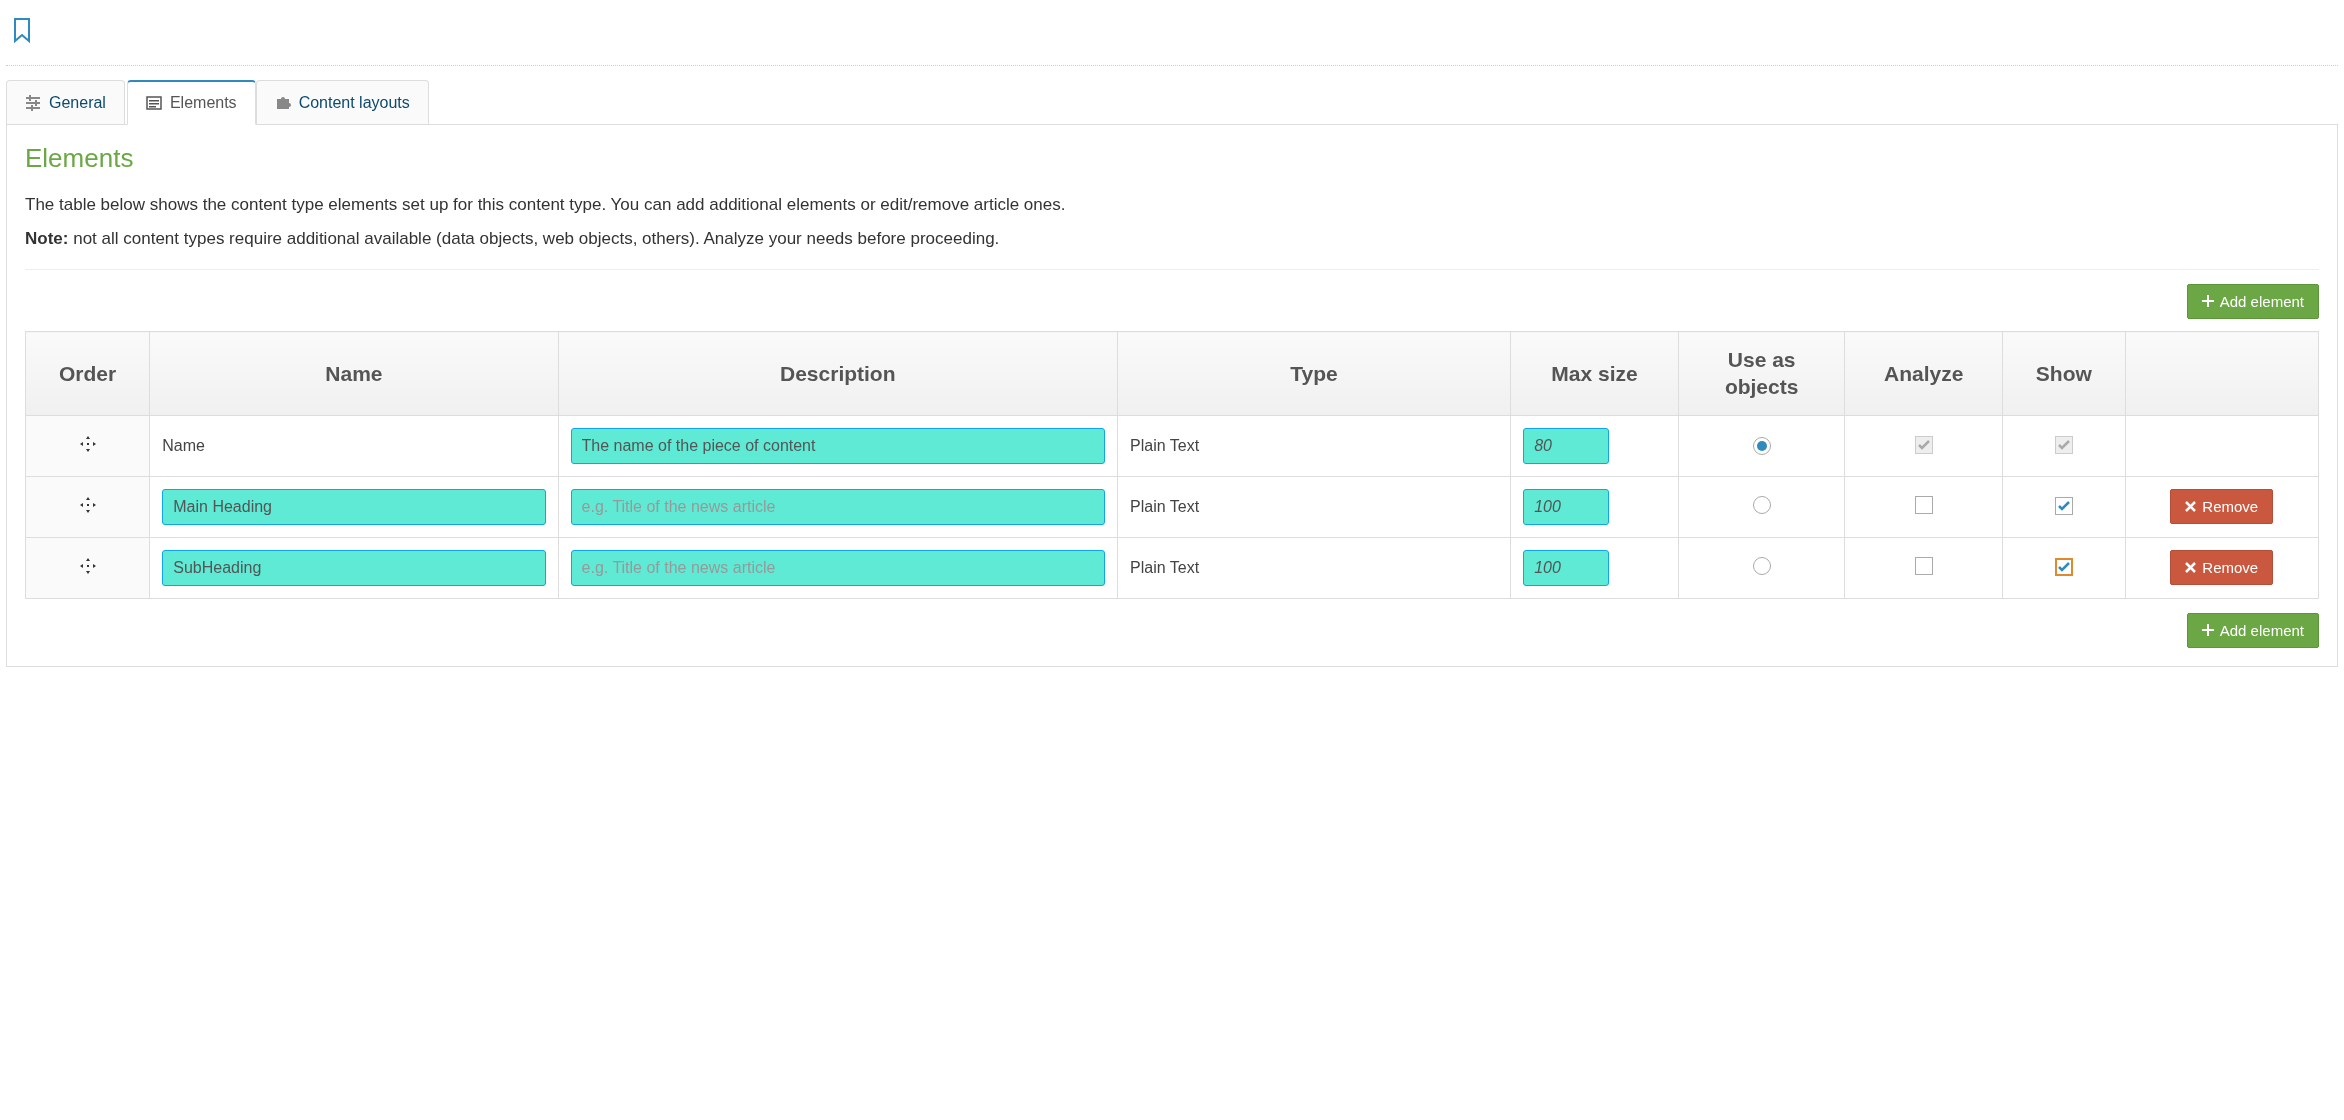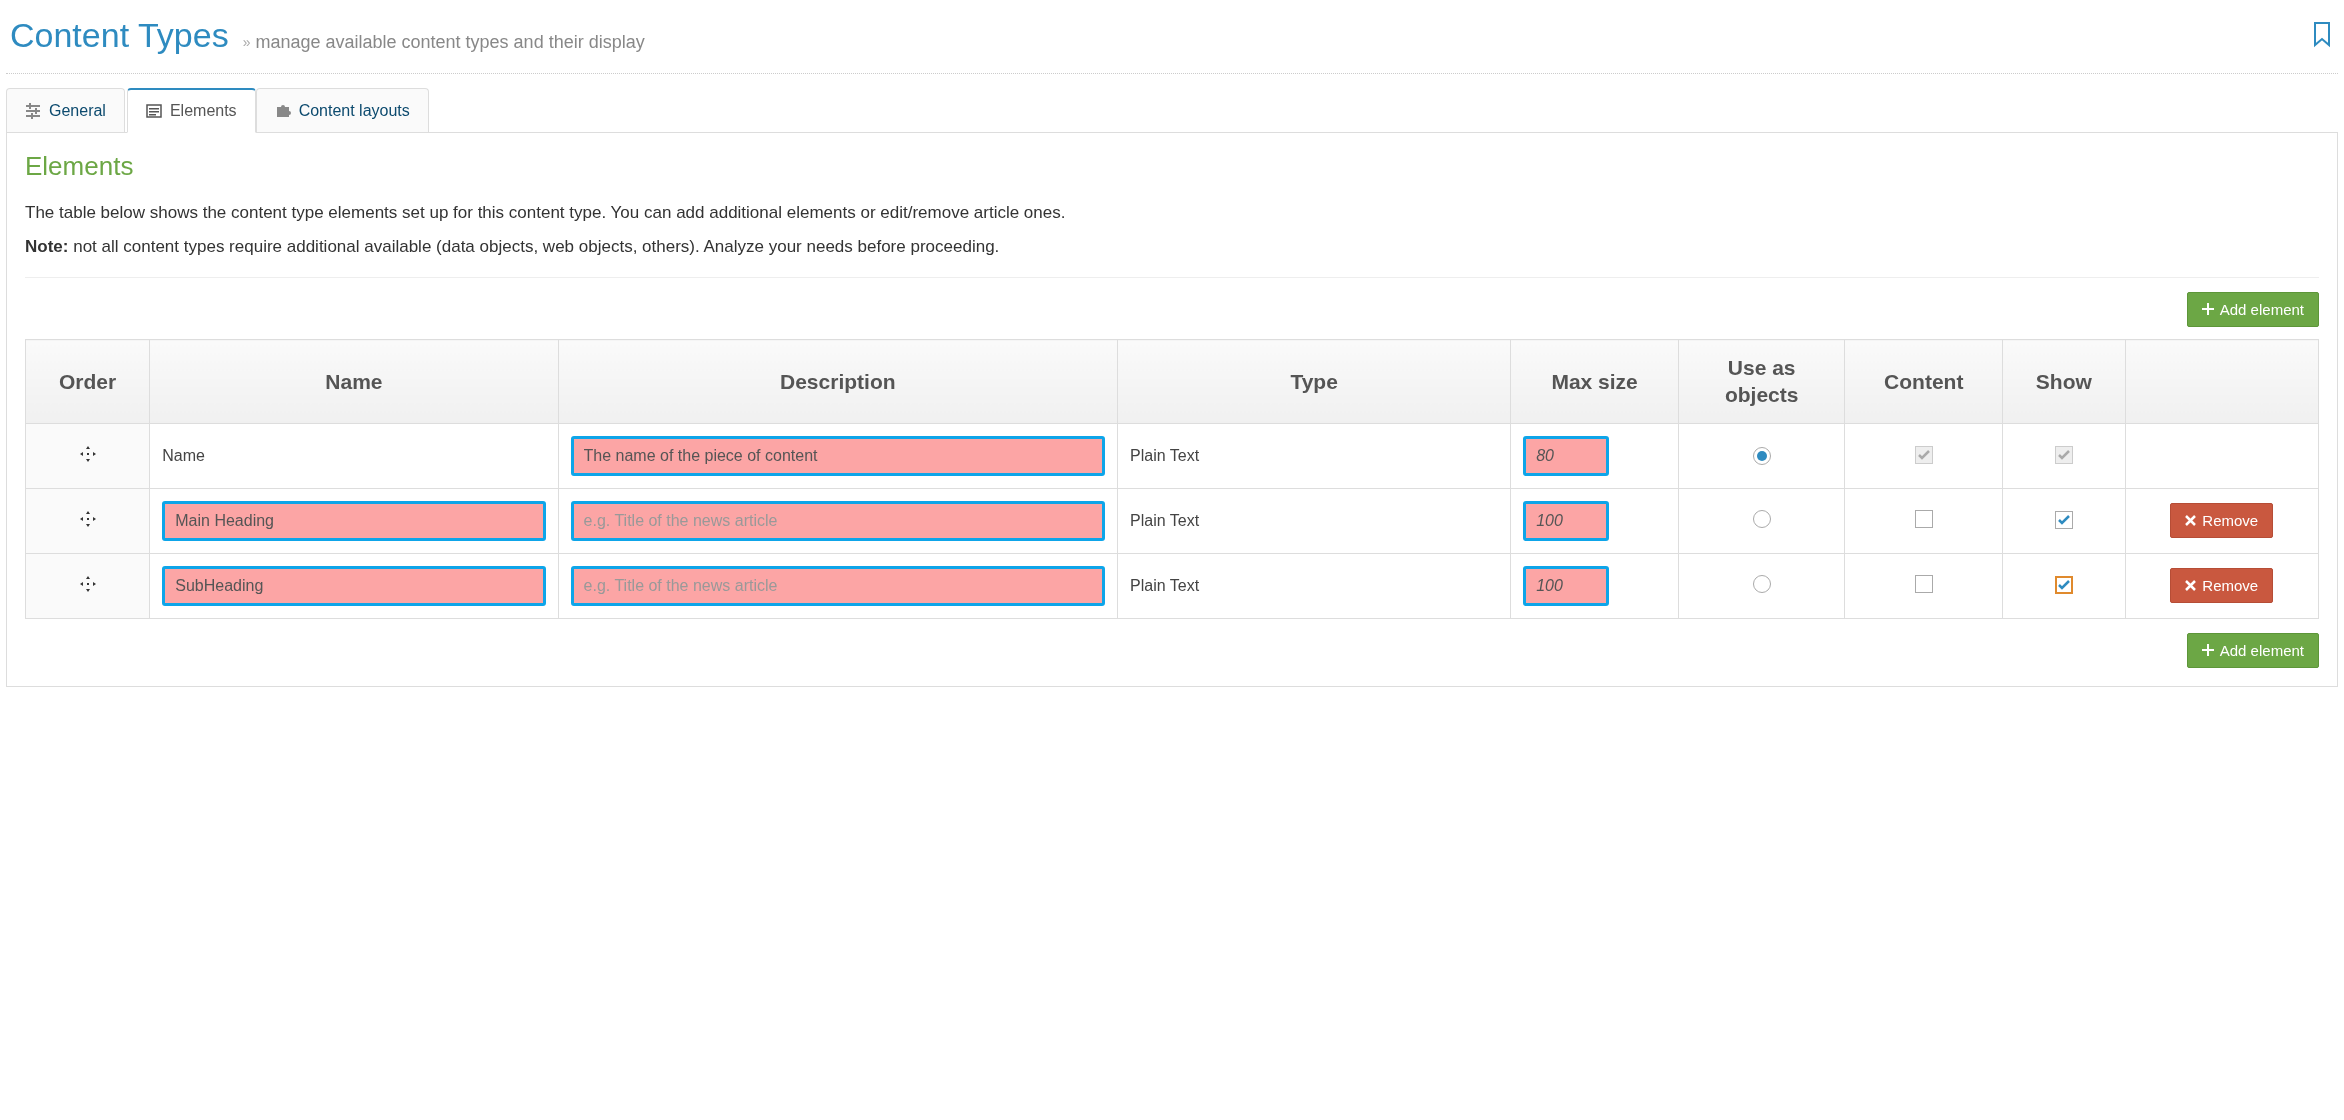--- a/index.html
+++ b/index.html
@@ -162,24 +162,24 @@
 }
 .drag-handle {
   cursor: move;
   display: inline-block;
   color: #333;
 }
 input[type="text"] {
   width: 100%;
   padding: 8px 10px;
   font-size: 16px;
-  border: 3px solid #0ea5e9;
+  border: 1px solid #0ea5e9;
   border-radius: 3px;
   color: #555;
-  background: #fca5a5;
+  background: #5eead4;
 }
 input[type="text"]::placeholder { color: #999; }
 input.maxsize {
   width: 86px;
   font-style: italic;
 }
 .center { text-align: center; }
 .radio-dot {
   width: 18px; height: 18px;
   border: 1px solid #aaa;
@@ -218,27 +218,20 @@
 th.col-max { width: 100px; }
 th.col-file { width: 110px; }
 th.col-req { width: 100px; }
 th.col-show { width: 70px; }
 th.col-act { width: 120px; }
 </style>
 </head>
 <body>
 
 <div class="header">
-  <div class="header-left">
-    <h1 class="page-title">Content Types</h1>
-    <div class="page-subtitle">
-      <span class="chevrons">»</span>
-      <span>manage available content types and their display</span>
-    </div>
-  </div>
   <span class="bookmark-icon">
     <svg width="24" height="28" viewBox="0 0 24 28" fill="none" stroke="#2e8bc0" stroke-width="2">
       <path d="M5 3 h14 v22 l-7-6 -7 6 z"></path>
     </svg>
   </span>
 </div>
 
 <div class="tabs">
   <div class="tab">
     <span class="tab-icon">
@@ -296,21 +289,21 @@
 
   <table>
     <thead>
       <tr>
         <th class="col-order">Order</th>
         <th class="col-name">Name</th>
         <th class="col-desc">Description</th>
         <th class="col-type">Type</th>
         <th class="col-max">Max size</th>
         <th class="col-file">Use as objects</th>
-        <th class="col-req">Content</th>
+        <th class="col-req">Analyze</th>
         <th class="col-show">Show</th>
         <th class="col-act"></th>
       </tr>
     </thead>
     <tbody id="rows">
         <tr>
           <td class="order-cell"><span class="drag-handle"><svg width="16" height="16" viewBox="0 0 16 16" fill="#333">
                 <path d="M8 0l2 3H6zM8 16l-2-3h4zM0 8l3-2v4zM16 8l-3 2V6zM7 7h2v2H7z"></path>
               </svg></span></td>
           <td><span>Name</span></td>

